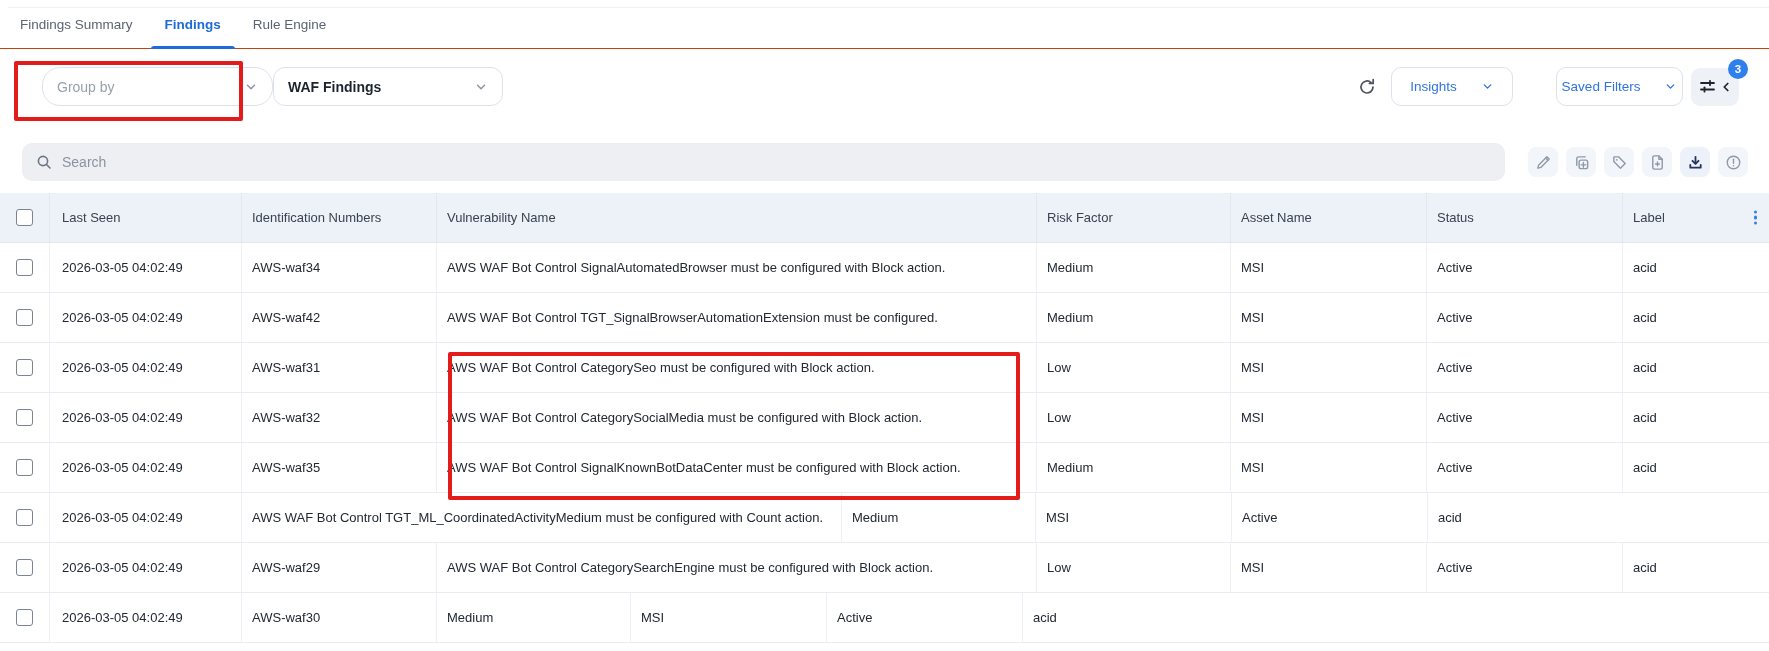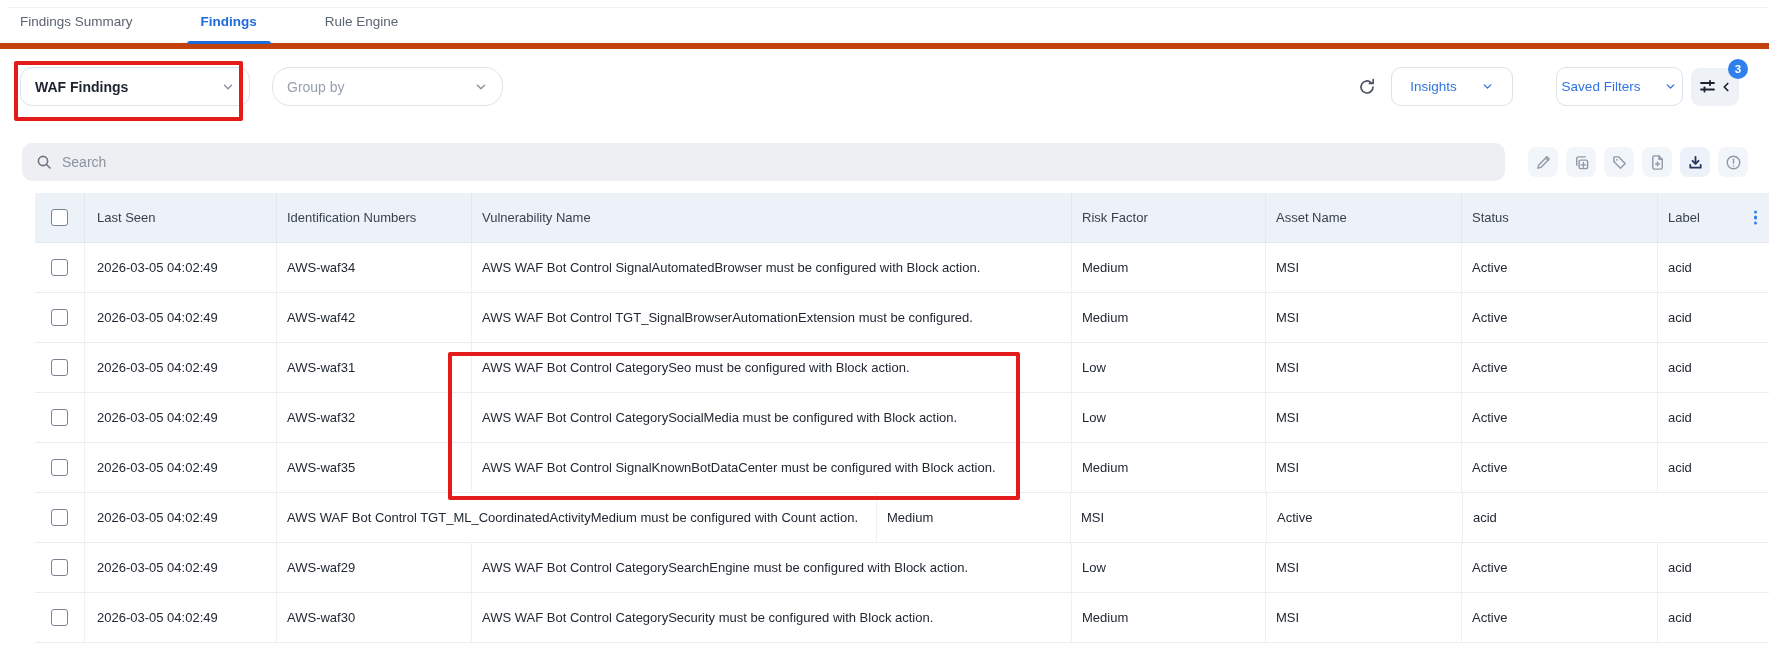--- a/index.html
+++ b/index.html
@@ -2,21 +2,21 @@
 <html><head>
 <meta charset="utf-8">
 <style>
   * { margin:0; padding:0; box-sizing:border-box; }
   html,body { background:#fff; }
   body { font-family:"Liberation Sans", sans-serif; color:#222933; }
   .screen { position:relative; width:1769px; height:651px; background:#fff; overflow:hidden; }
 
   
   .tabbar { position:absolute; top:0; left:0; right:0; height:49px;
-            border-bottom:6px solid #c2410c; display:flex; align-items:stretch; padding-left:4px;gap:36px; }
+            border-bottom:1px solid #c2410c; display:flex; align-items:stretch; padding-left:4px; }
   .tabbar::before { content:""; position:absolute; top:7px; left:8px; right:0; border-top:1px solid #eef1f5; }
   .tab { position:relative; display:flex; align-items:center; padding:0 16px; font-size:13.5px;
          color:#5b6472; cursor:pointer; }
   .tab.active { color:#1f6bd9; font-weight:700; }
   .tab.active::after { content:""; position:absolute; left:2px; right:2px; bottom:-1px; height:3px;
                        background:#1f6bd9; border-radius:3px 3px 0 0; }
 
   
   .controls { position:absolute; top:67px; left:20px; right:30px; height:39px; display:flex; align-items:center; }
   .select { height:39px; background:#fff; border:1px solid #dde2ea; border-radius:12px;
@@ -49,21 +49,21 @@
                      color:#333b47; font-family:"Liberation Sans", sans-serif; }
   .searchbox input::placeholder { color:#8a93a2; }
   .search-icon { color:#6d7685; display:flex; }
   .toolbar { display:flex; align-items:center; gap:8px; margin-left:23px; }
   .tbtn { width:30px; height:30px; border:none; border-radius:8px; background:#f2f5f9; color:#9099a8;
           display:flex; align-items:center; justify-content:center; cursor:pointer; }
   .tbtn.active { background:#edf1fa; color:#25335e; }
 
   
   .table { position:absolute; top:193px; left:0; right:0; }
-  .tr { display:flex; align-items:stretch; height:50px; border-bottom:1px solid #e9edf2; background:#fff;margin-left:35px; }
+  .tr { display:flex; align-items:stretch; height:50px; border-bottom:1px solid #e9edf2; background:#fff; }
   .tr.head { background:#edf1f8; border-bottom:1px solid #e3e8f0; }
   .td { display:flex; align-items:center; padding:0 10px; font-size:13px; color:#222933;
         border-right:1px solid #edf0f5; overflow:hidden; white-space:nowrap; }
   .tr.head .td { color:#39424f; font-weight:500; font-size:13px; border-right-color:#e3e8f0; }
   .col-check  { width:50px;  justify-content:center; padding:0; }
   .col-last   { width:192px; padding-left:12px; }
   .col-id     { width:195px; }
   .col-vuln   { width:600px; }
   .col-risk   { width:194px; }
   .col-asset  { width:196px; }
@@ -86,30 +86,30 @@
 
 <div class="screen">
 
   <div class="tabbar">
     <div class="tab">Findings Summary</div>
     <div class="tab active">Findings</div>
     <div class="tab">Rule Engine</div>
   </div>
 
   <div class="controls">
-    <div class="select select-findingtype">
-      <span class="val">WAF Findings</span>
+    <div class="select select-groupby">
+      <span class="val">Group by</span>
       <span class="chev">
         <svg width="14" height="14" viewBox="0 0 16 16" fill="none" stroke="currentColor" stroke-width="1.7" stroke-linecap="round" stroke-linejoin="round">
             <path d="M4 6l4 4 4-4"></path>
           </svg>
       </span>
     </div>
-    <div class="select select-groupby">
-      <span class="val">Group by</span>
+    <div class="select select-findingtype">
+      <span class="val">WAF Findings</span>
       <span class="chev">
         <svg width="14" height="14" viewBox="0 0 16 16" fill="none" stroke="currentColor" stroke-width="1.7" stroke-linecap="round" stroke-linejoin="round">
             <path d="M4 6l4 4 4-4"></path>
           </svg>
       </span>
     </div>
 
     <div class="right-controls">
       <button class="icon-plain">
         <span>
@@ -330,21 +330,20 @@
       <div class="td col-status">Active</div>
       <div class="td col-label">acid</div>
     </div>
 
     <div class="tr">
       <div class="td col-check">
         <span class="checkbox"></span>
       </div>
       <div class="td col-last">2026-03-05 04:02:49</div>
       <div class="td col-id">AWS-waf30</div>
-      <div class="td col-vuln">AWS WAF Bot Control CategorySecurity must be configured with Block action.</div>
       <div class="td col-risk">Medium</div>
       <div class="td col-asset">MSI</div>
       <div class="td col-status">Active</div>
       <div class="td col-label">acid</div>
     </div>
   </div>
   </div>
 
   <div class="anno anno-1" style="border-color: rgb(227, 27, 27);"></div>
   <div class="anno anno-2" style="border-color: rgb(227, 27, 27);"></div>

